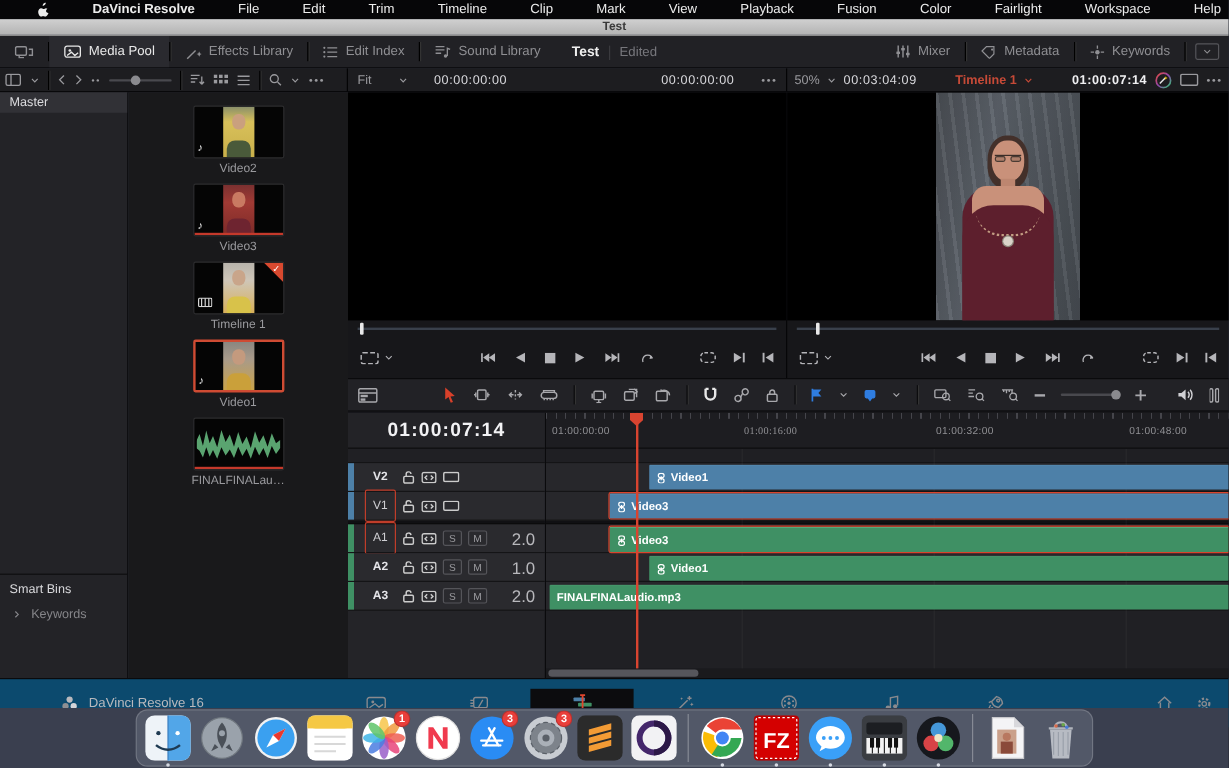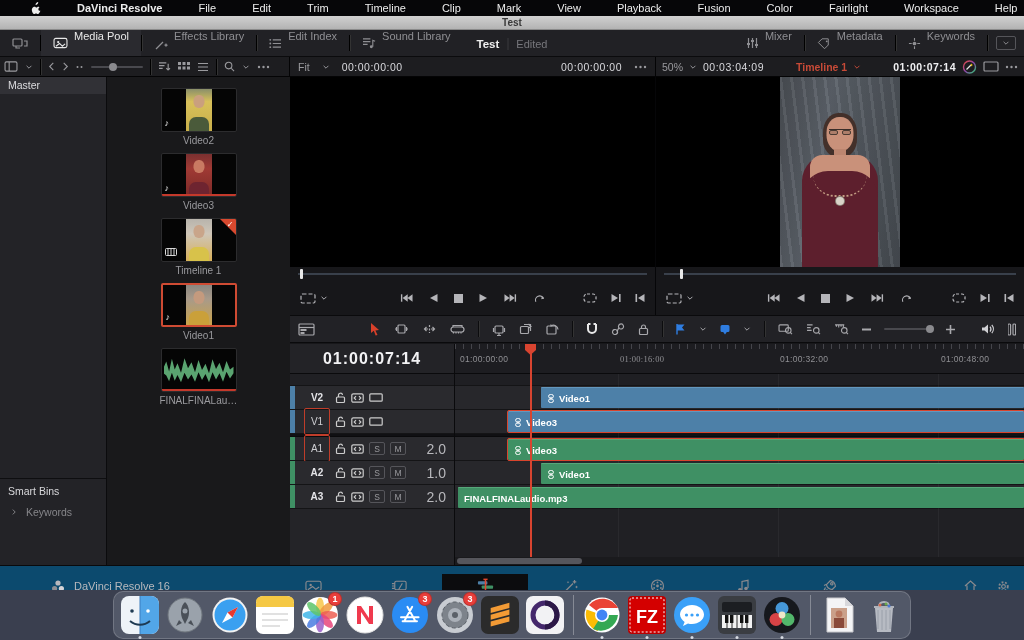--- a/index.html
+++ b/index.html
@@ -20,41 +20,41 @@
 
   
   #titlebar{ position:absolute; top:16px; left:0; right:0; height:14px;
              background:linear-gradient(#d0d0d0,#b3b3b3); border-bottom:1px solid #8a8a8a;
              text-align:center; font-size:10px; color:#3a3a3a; line-height:13px; font-weight:bold;}
 
   
   #topbar{ position:absolute; top:30px; left:0; right:0; height:27px; background:#212125;
            border-bottom:1px solid #0b0b0d; display:flex; align-items:center; }
   .tb-group{ display:flex; align-items:center; height:100%; }
-  .tb-btn{ display:flex; gap:6px; padding:0 12px; height:100%;
+  .tb-btn{ display:flex; align-items:center; gap:6px; padding:0 12px; height:100%;
            font-size:11px; color:#8f8f93; }
   .tb-btn.active{ color:#e8e8e8; background:#2a2a2f; }
   .tb-sep{ width:1px; height:16px; background:#000; box-shadow:1px 0 0 #333; }
   #project-title{ position:absolute; left:50%; transform:translateX(-50%); top:0; height:27px;
                   display:flex; align-items:center; gap:8px; }
   #project-title .pt{ color:#efefef; font-size:11.5px; font-weight:bold; }
   #project-title .ps{ color:#77777c; font-size:11px; border-left:1px solid #3a3a3e; padding-left:8px;}
   #topbar-right{ margin-left:auto; display:flex; align-items:center; height:100%; }
   .layout-box{ width:20px; height:14px; border:1px solid #55555a; border-radius:2px; margin:0 8px;
                display:flex; align-items:center; justify-content:center; color:#8f8f93; }
 
   
   #toolbar2{ position:absolute; top:57px; left:0; right:0; height:20px; background:#1d1d20;
              border-bottom:1px solid #040405; font-size:10.5px; color:#9a9a9e; }
   #t2-left{ position:absolute; left:0; top:0; width:290px; height:100%; display:flex;
             align-items:center; padding:0 4px; gap:7px; border-right:1px solid #040405;}
   .hslider{ position:relative; width:52px; height:2px; background:#49494e; border-radius:1px;}
   .hslider .thumb{ position:absolute; top:-3px; left:18px; width:8px; height:8px; border-radius:50%; background:#8a8a8e; }
   #t2-src{ position:absolute; left:290px; top:0; width:366px; height:100%; display:flex;
-           align-items:center; padding:0 8px; gap:12px; border-right:1px solid #040405; }
+           align-items:center; padding:0 8px; gap:22px; border-right:1px solid #040405; }
   #t2-tl{ position:absolute; left:656px; top:0; right:0; height:100%; display:flex;
           align-items:center; padding:0 6px; gap:6px; }
   .tc{ color:#d8d8dc; font-size:10.5px; letter-spacing:.5px; }
   .tc.strong{ color:#f0f0f2; font-weight:bold; }
   .tl-name{ color:#c64a37; font-weight:bold; }
   .spacer{ flex:1; }
 
   
   #bins{ position:absolute; top:77px; left:0; width:107px; bottom:75px; background:#232327;
          border-right:1px solid #0b0b0d; font-size:10.5px; }

